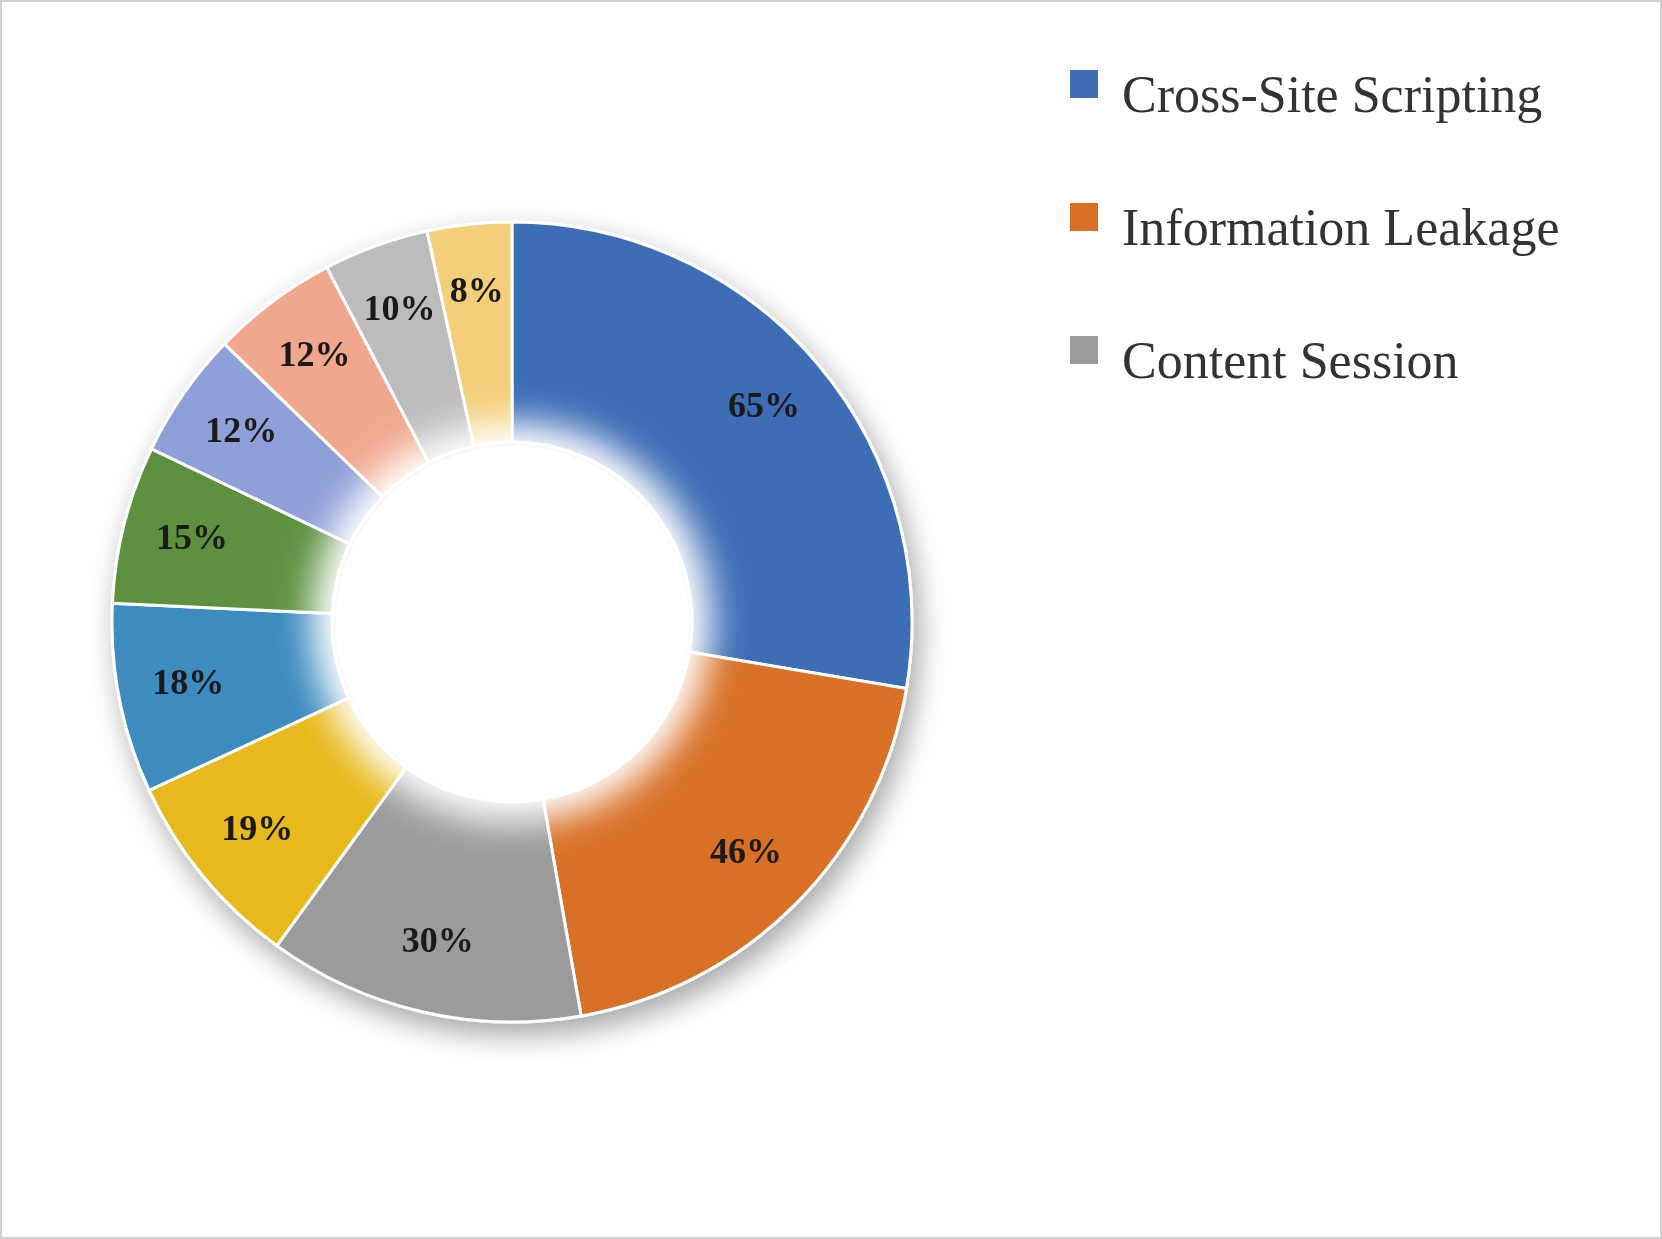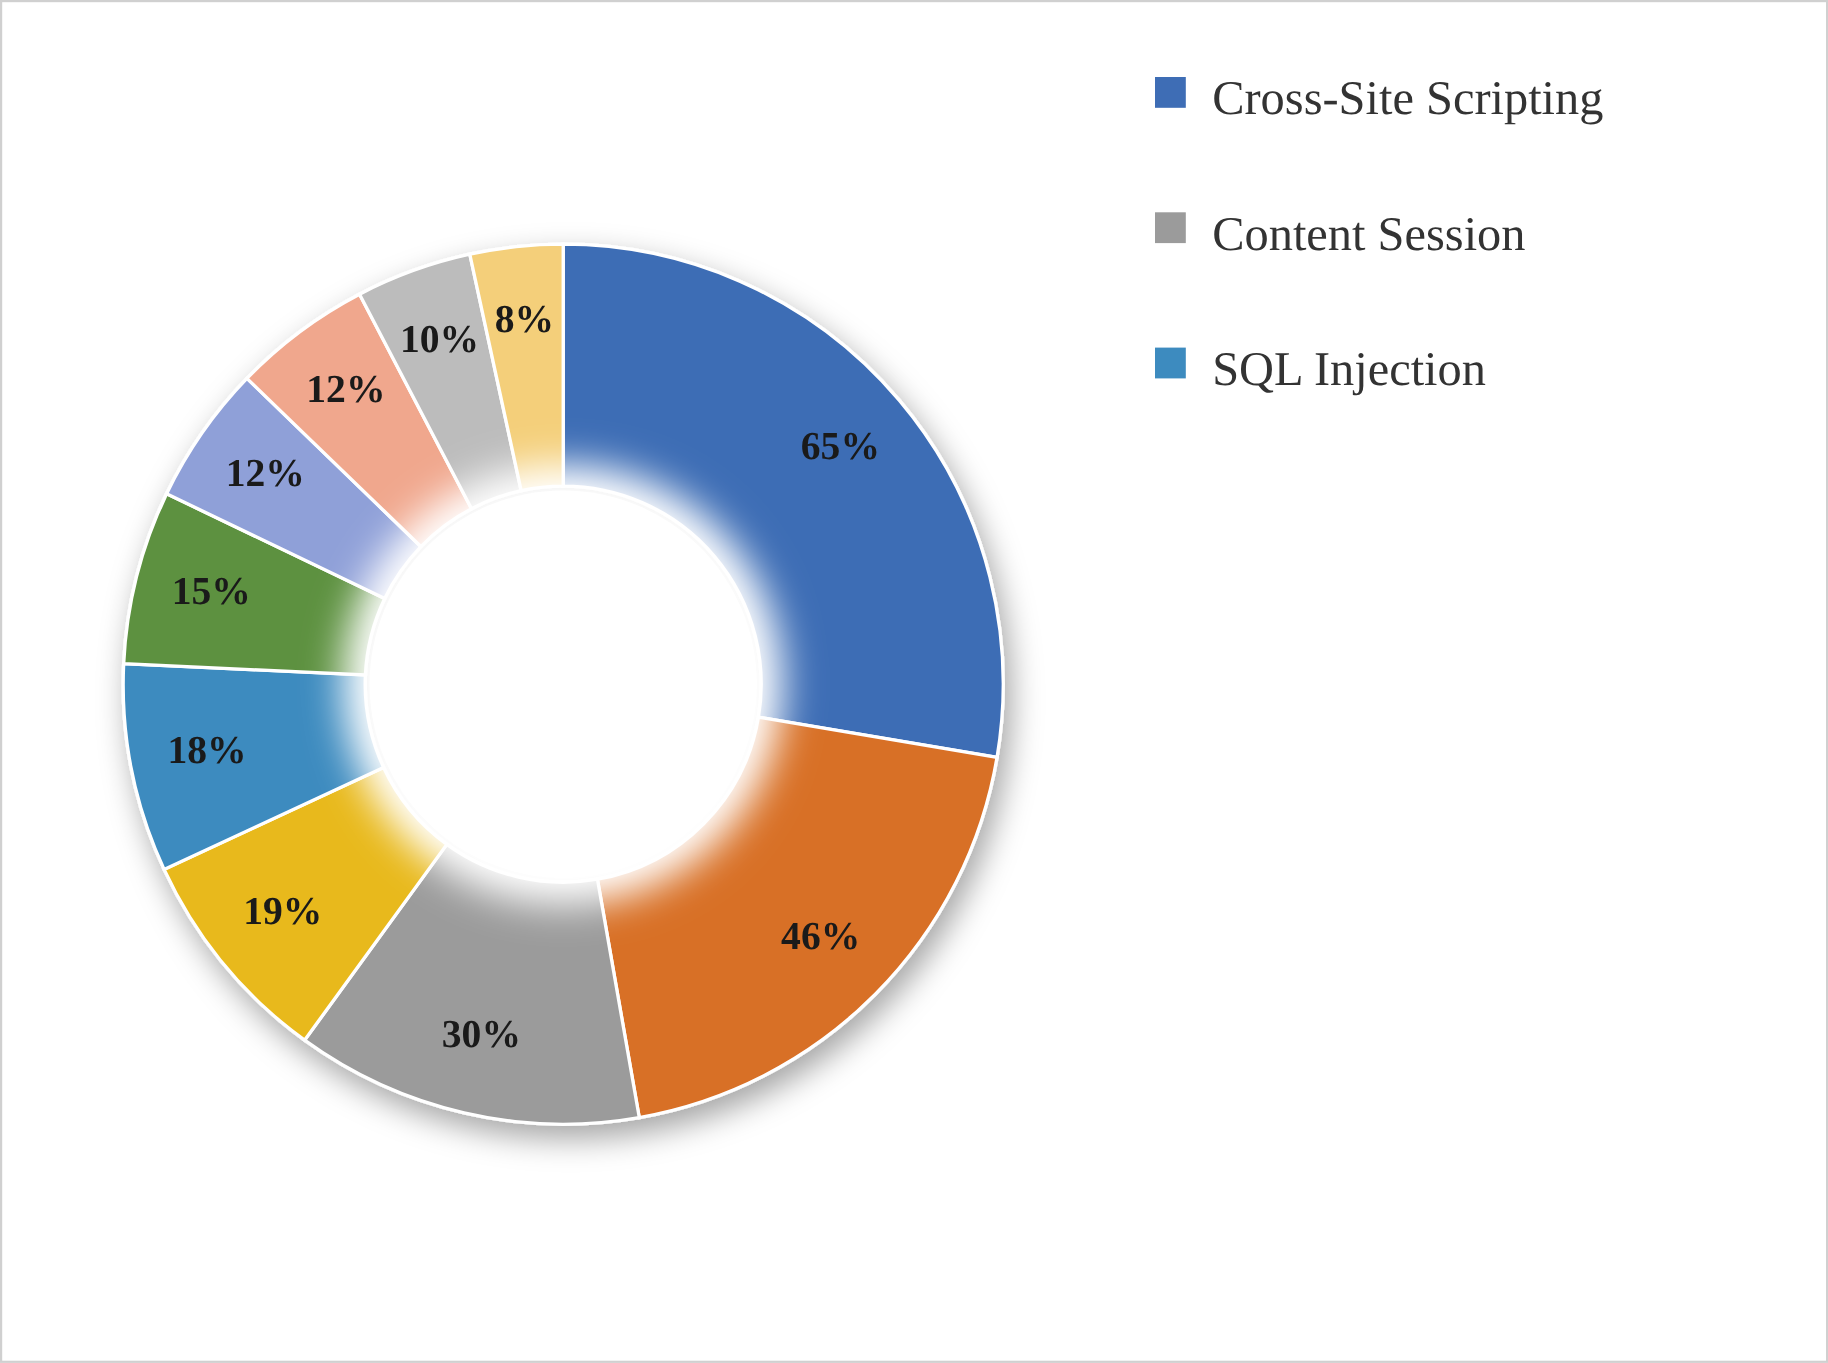--- a/index.html
+++ b/index.html
@@ -28,23 +28,24 @@
   .legend {
     position: absolute;
     right: 50px;
     top: 60px;
     width: 560px;
   }
   .legend-item {
     display: flex;
     align-items: flex-start;
     margin-bottom: 68px;
-    font-size: 44px;
+    font-size: 52px;
     color: #333;
     line-height: 1.25;
+    margin-left: 20px;
   }
   .legend-swatch {
     width: 28px;
     height: 28px;
     flex: 0 0 28px;
     margin-right: 24px;
     margin-top: 8px;
   }
   .legend-text {
     flex: 1 1 auto;
@@ -139,22 +140,22 @@
         <circle cx="450" cy="520" r="176" fill="#ffffff"></circle>
       </svg>
   </div>
 
   <div class="legend" id="legend">
       <div class="legend-item">
         <div class="legend-swatch" style="background: rgb(62, 109, 181);"></div>
         <div class="legend-text">Cross-Site Scripting</div>
       </div>
       <div class="legend-item">
+        <div class="legend-swatch" style="background: rgb(216, 111, 39);"></div>
+        <div class="legend-text">Information Leakage</div>
+      </div>
+      <div class="legend-item">
         <div class="legend-swatch" style="background: rgb(155, 155, 155);"></div>
         <div class="legend-text">Content Session</div>
-      </div>
-      <div class="legend-item">
-        <div class="legend-swatch" style="background: rgb(61, 139, 191);"></div>
-        <div class="legend-text">SQL Injection</div>
       </div>
     </div>
 
 </div>
 
 </body></html>

